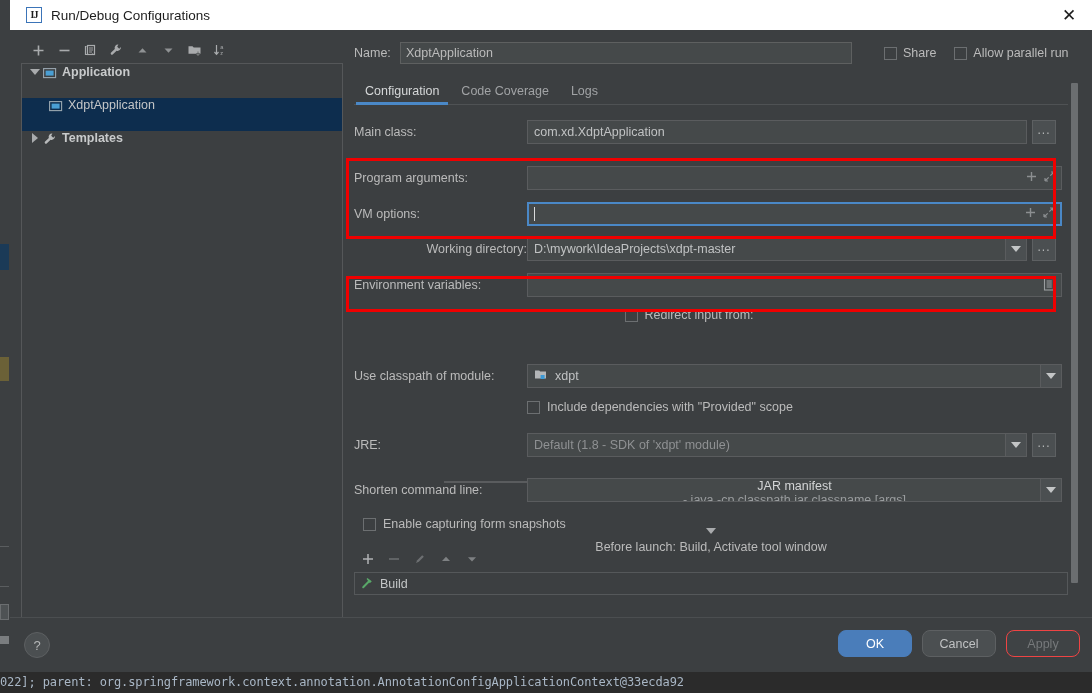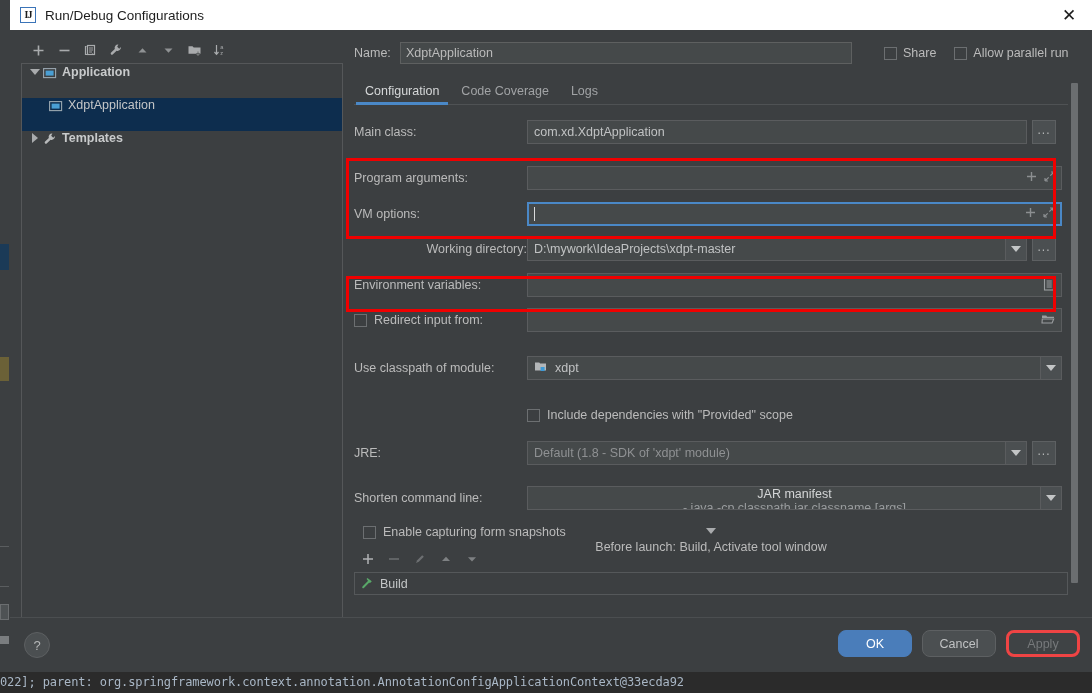--- a/index.html
+++ b/index.html
@@ -94,21 +94,21 @@
   
   .titlebar {
     position: absolute;
     left: 0; top: 0;
     width: 1082px; height: 30px;
     background: #ffffff;
     display: flex;
     align-items: center;
   }
   .title-icon {
-    margin-left: 10px;
+    margin-left: 16px;
     width: 16px; height: 16px;
     background: #ffffff;
     border: 1.5px solid #3b74b8;
     box-sizing: border-box;
     display: flex; align-items: center; justify-content: center;
     font-family: "Liberation Serif", serif;
     font-size: 10px;
     font-weight: bold;
     color: #1c1c1c;
     line-height: 1;
@@ -469,21 +469,21 @@
     border: 1px solid #4a7dba;
     color: #ffffff;
   }
   .dbtn.normal {
     background: #4b4f51;
     border: 1px solid #5d6062;
     color: #c0c2c3;
   }
   .dbtn.disabled {
     background: #3f4345;
-    border: 3px solid #ef4444;
+    border: 1px solid #ef4444;
     color: #76797b;
   }
 
   
   .annot {
     position: absolute;
     border: 3px solid #f00000;
     box-sizing: border-box;
     pointer-events: none;
     z-index: 50;
@@ -698,40 +698,40 @@
             <span>
               <svg width="12" height="14" viewBox="0 0 12 14">
                 <rect x="1.5" y="1" width="9" height="12" fill="none" stroke="#9a9d9f" stroke-width="1.1"></rect>
                 <path d="M3.6 4h5.2M3.6 6h5.2M3.6 8h5.2M3.6 10h5.2" stroke="#9a9d9f" stroke-width="1"></path>
               </svg>
             </span>
           </div>
         </div>
       </div>
 
-      <div class="frow" style="margin-bottom:24px;">
+      <div class="frow" style="margin-bottom:32px;flex-direction:column;">
         <div class="flabel">
           <div class="cb-inline">
             <div class="cbox"></div>
             <span>Redirect input from:</span>
           </div>
         </div>
         <div class="finput" style="width:535px;">
           <div class="inline-icons">
             <span>
               <svg width="14" height="12" viewBox="0 0 14 12">
                 <path d="M1 2.5h4.2l1 1.3H13v1.3H1z" fill="#9a9d9f"></path>
                 <path d="M1.3 6h11.4l-1.6 4H1z" fill="none" stroke="#9a9d9f" stroke-width="1.1"></path>
               </svg>
             </span>
           </div>
         </div>
       </div>
 
-      <div class="frow" style="margin-bottom:23px;">
+      <div class="frow" style="margin-bottom:7px;">
         <div class="flabel">Use classpath of module:</div>
         <div class="finput" style="width:535px; gap:7px;">
           <span>
             <svg width="14" height="13" viewBox="0 0 14 13">
               <path d="M1 2.4h4.2l1 1.2H12v6.8H1z" fill="#b3b6b8"></path>
               <rect x="6.6" y="7" width="4" height="4" fill="#3d9ad6"></rect>
             </svg>
           </span>
           <span>xdpt</span>
           <div class="combo-arrow">

